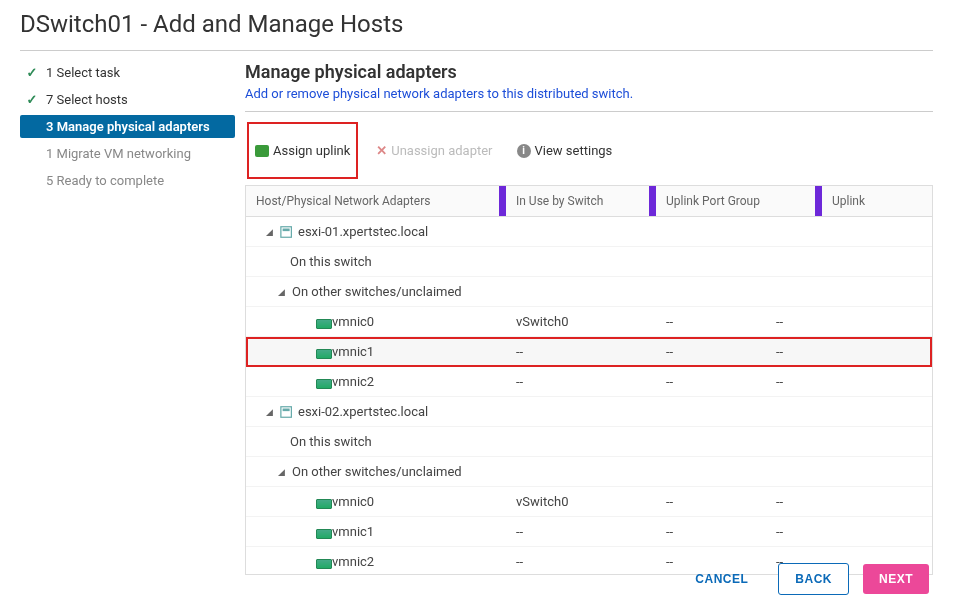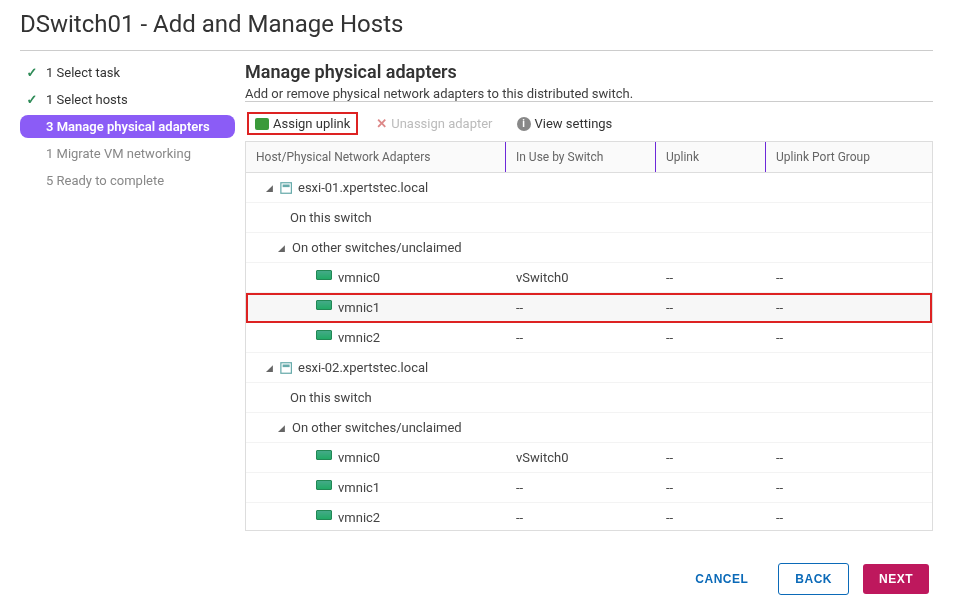--- a/index.html
+++ b/index.html
@@ -49,54 +49,55 @@
     display: inline-block;
     text-align: center;
   }
   .step .num-space {
     width: 12px;
     display: inline-block;
     margin-right: 8px;
   }
   .step.done { color: #333; }
   .step.current {
-    background: #8b5cf6;
+    background: #0369a1;
     color: #fff;
     font-weight: 600;
-    border-radius: 8px;
+    border-radius: 2px;
   }
   .step.future { color: #888; }
   .main {
     flex: 1;
     min-width: 0;
   }
   .main-title {
     font-size: 18px;
     font-weight: 600;
     color: #333;
     margin-bottom: 4px;
   }
   .main-desc {
     font-size: 13px;
-    color: #404040;
+    color: #1d4ed8;
+    margin-bottom: 10px;
   }
   .divider { border-bottom: 1px solid #ccc; margin-bottom: 4px; }
   .toolbar {
     display: flex;
     align-items: center;
     gap: 12px;
     padding: 6px 2px;
   }
   .tb-btn {
     display: flex;
     align-items: center;
     gap: 4px;
     cursor: pointer;
     font-size: 13px;
-    padding: 2px 6px;
+    padding: 19px 6px;
   }
   .tb-btn.assign { border: 2px solid #d22; }
   .tb-btn.disabled { color: #bbb; cursor: default; }
   .tb-icon-assign {
     width: 14px; height: 12px; background: #3a9a3a;
     border-radius: 2px; position: relative;
   }
   .tb-icon-x { color: #d88; font-weight: bold; }
   .tb-icon-info {
     width: 14px; height: 14px; border-radius: 50%; background: #888;
@@ -112,21 +113,21 @@
   }
   .thead {
     display: flex;
     background: #fafafa;
     border-bottom: 1px solid #ddd;
     font-size: 12px;
     color: #666;
   }
   .th {
     padding: 8px 10px;
-    border-right: 1px solid #6d28d9;
+    border-right: 7px solid #6d28d9;
   }
   .th:last-child { border-right: none; }
   .c1 { width: 260px; }
   .c2 { width: 150px; }
   .c3 { width: 110px; }
   .c4 { flex: 1; }
   .tbody {
     flex: 1;
     overflow-y: auto;
   }
@@ -135,21 +136,21 @@
     align-items: center;
     height: 30px;
     border-bottom: 1px solid #f3f3f3;
     font-size: 13px;
     color: #444;
   }
   .td { padding: 0 10px; }
   .td.c1-host { padding-left: 20px; display: flex; align-items: center; gap: 4px; }
   .td.c1-group1 { padding-left: 44px; }
   .td.c1-group2 { padding-left: 32px; display:flex; align-items:center; gap:4px;}
-  .td.c1-nic { padding-left: 70px; display: flex; align-items: flex-start; gap: 6px; }
+  .td.c1-nic { padding-left: 70px; display: flex; align-items: flex-end; }
   .tri { color: #666; font-size: 9px; display:inline-block; width:10px;}
   .host-icon {
     width: 14px; height: 14px;
     display:inline-block; position:relative;
   }
   .host-icon svg { width:14px; height:14px;}
   .nic-icon {
     width: 16px; height: 10px; background: linear-gradient(#4a8,#2a6);
     border: 1px solid #285; border-radius: 1px;
   }
@@ -172,37 +173,37 @@
     font-weight: 600;
     letter-spacing: 0.5px;
     padding: 8px 16px;
     border-radius: 3px;
     cursor: pointer;
     border: none;
     background: none;
   }
   .btn.cancel { color: #0b6ab8; }
   .btn.back { color: #0b6ab8; border: 1px solid #0b6ab8; background:#fff; }
-  .btn.next { color: #fff; background: #be185d; }
+  .btn.next { color: #fff; background: #ec4899; }
 </style>
 </head>
 <body>
 
 <div class="dialog">
   <div class="title">DSwitch01 - Add and Manage Hosts</div>
 
   <div class="content">
     <div class="sidebar">
       <div class="step done">
         <span class="check">✓</span>
         <span>1 Select task</span>
       </div>
       <div class="step done">
         <span class="check">✓</span>
-        <span>1 Select hosts</span>
+        <span>7 Select hosts</span>
       </div>
       <div class="step current">
         <span class="num-space"></span>
         <span>3 Manage physical adapters</span>
       </div>
       <div class="step future">
         <span class="num-space"></span>
         <span>1 Migrate VM networking</span>
       </div>
       <div class="step future">
@@ -228,22 +229,22 @@
         <div class="tb-btn">
           <span class="tb-icon-info">i</span>
           <span>View settings</span>
         </div>
       </div>
 
       <div class="table-wrap">
         <div class="thead">
           <div class="th c1">Host/Physical Network Adapters</div>
           <div class="th c2">In Use by Switch</div>
+          <div class="th c4">Uplink Port Group</div>
           <div class="th c3">Uplink</div>
-          <div class="th c4">Uplink Port Group</div>
         </div>
         <div class="tbody">
 
           <div class="row">
             <div class="td c1 c1-host">
               <span class="tri">◢</span>
               <span class="host-icon">
                 <svg viewBox="0 0 16 16">
                     <rect x="1" y="2" width="12" height="12" fill="none" stroke="#6aa" stroke-width="1.4"></rect>
                     <rect x="3" y="4" width="8" height="3" fill="#6aa"></rect>

